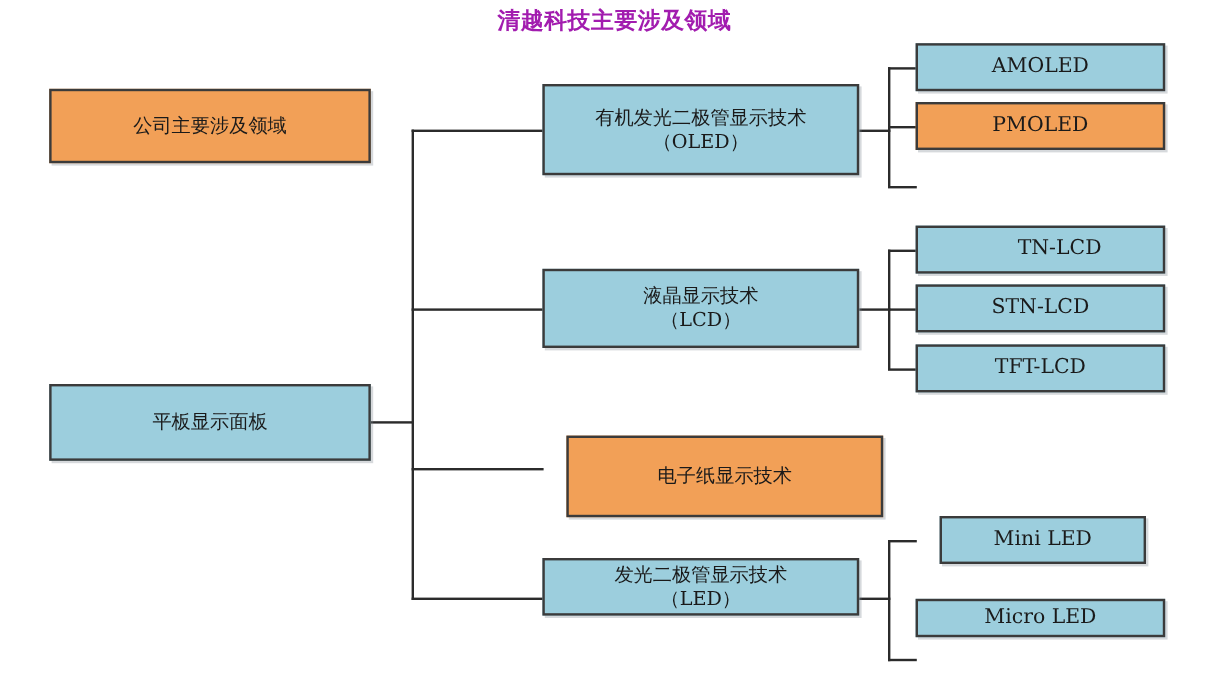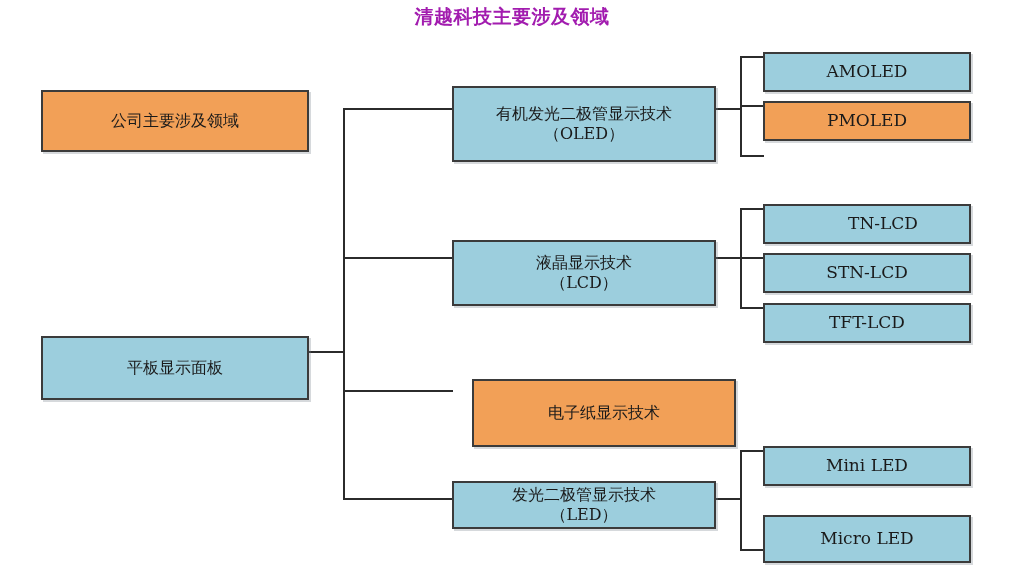--- a/index.html
+++ b/index.html
@@ -37,21 +37,20 @@
     border: 2px solid #3b3b3b;
     display: flex;
     align-items: center;
     justify-content: center;
     text-align: center;
     color: #1a1a1a;
     font-family: "DejaVu Serif", "Liberation Serif", serif;
     line-height: 1.25;
     box-shadow: 2px 2px 0 rgba(120,130,140,0.30);
     z-index: 3;
-    margin-top: 16px;
   }
   .node .label {
     display: block;
     padding: 0 4px;
     white-space: pre-line;
   }
   .fill-blue  { background: #9ccedd; }
   .fill-orange{ background: #f2a057; }
 
   .lvl1 { font-size: 16px; }
@@ -138,20 +137,20 @@
   </div>
   <div class="node lvl3 fill-blue" style="left:763px; top:287px; width:208px; height:40px;">
     <span class="label">TFT-LCD</span>
   </div>
 
   <div class="hline" style="left:716px; top:498px; width:26px;"></div>
   <div class="vline" style="left:740px; top:450px; height:101px;"></div>
   <div class="hline" style="left:740px; top:450px; width:24px;"></div>
   <div class="hline" style="left:740px; top:549px; width:24px;"></div>
 
-  <div class="node lvl3 fill-blue" style="left:763px; top:430px; width:208px; height:40px;">
+  <div class="node lvl3 fill-blue" style="left:783px; top:430px; width:172px; height:40px;">
     <span class="label">Mini LED</span>
   </div>
-  <div class="node lvl3 fill-blue" style="left:763px; top:499px; width:208px; height:48px;">
+  <div class="node lvl3 fill-blue" style="left:763px; top:499px; width:208px; height:32px;">
     <span class="label">Micro LED</span>
   </div>
 
 </div>
 
 </body></html>

